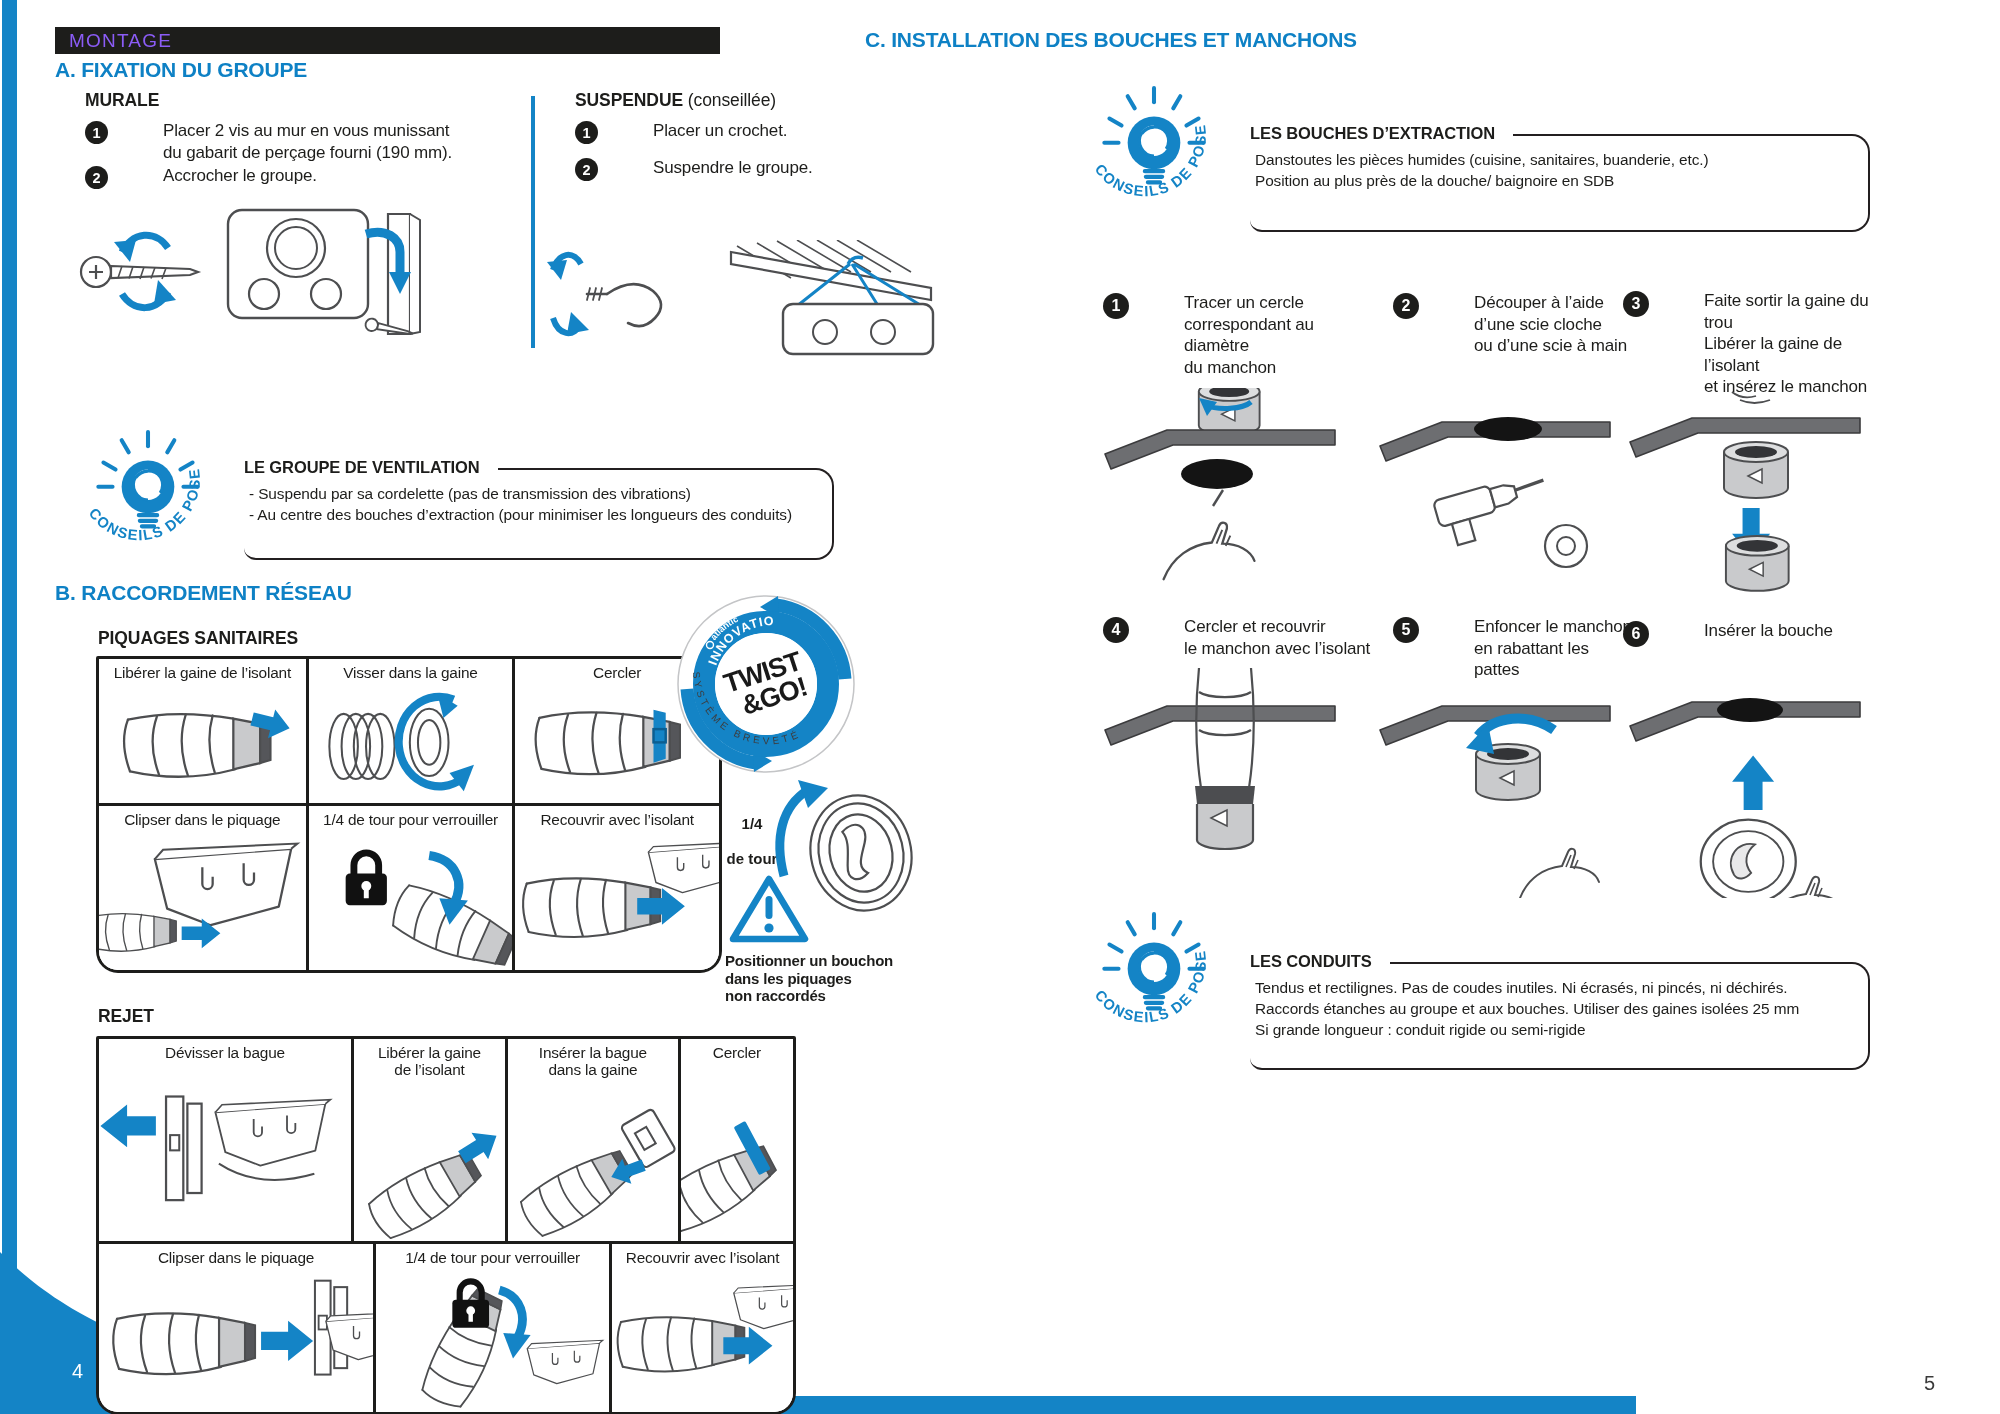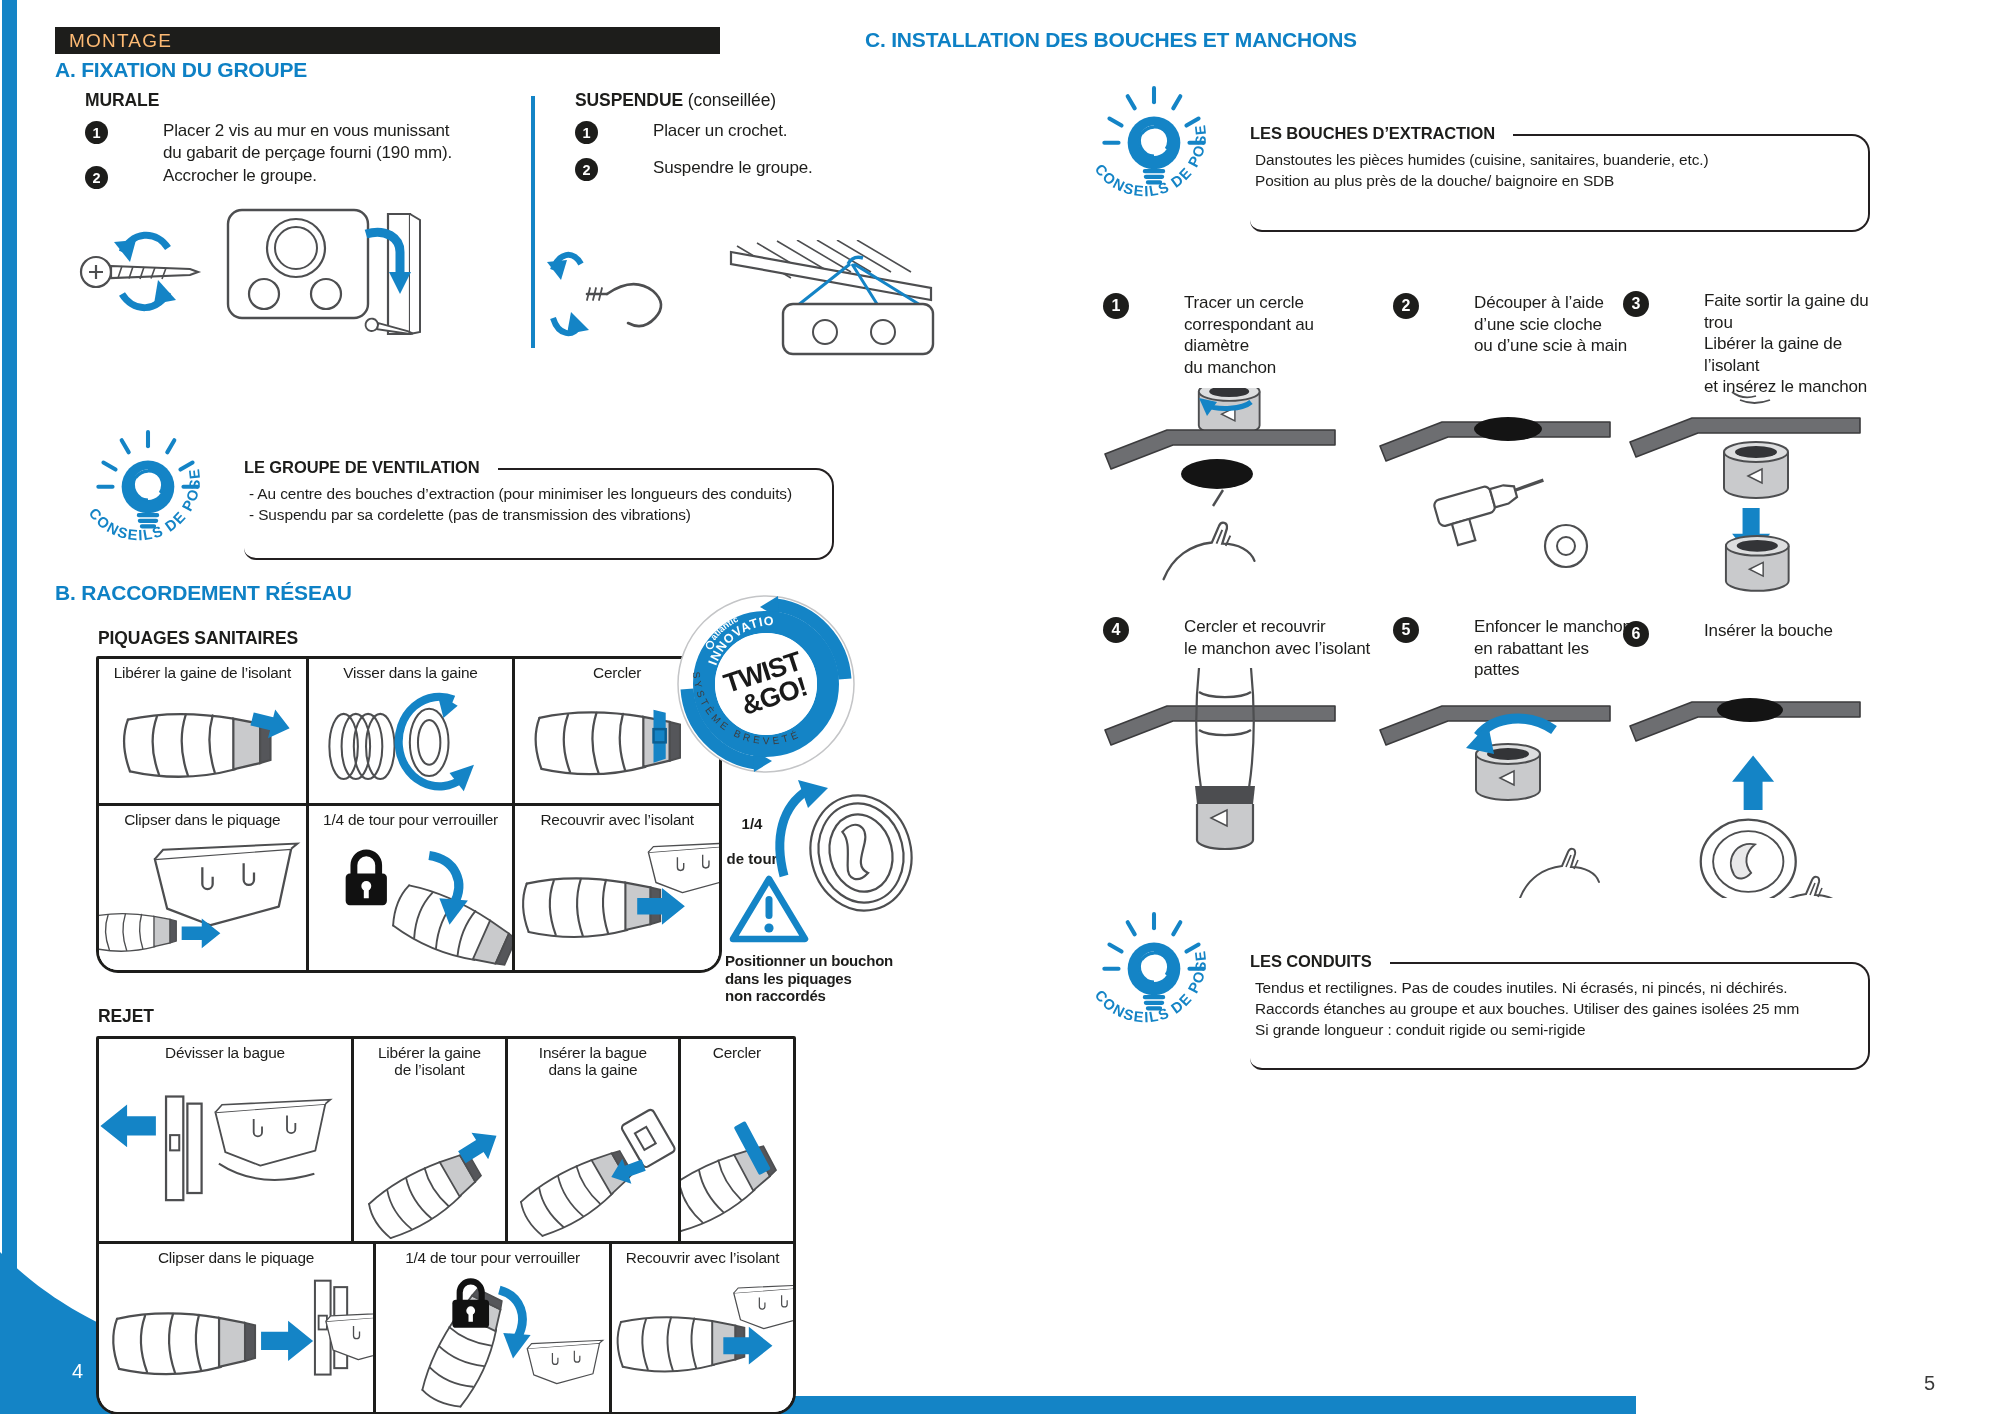--- a/index.html
+++ b/index.html
@@ -1,19 +1,19 @@
 <!DOCTYPE html>
 <html><head>
 <meta charset="utf-8">
 <style>
   html,body{margin:0;padding:0;background:#ffffff;}
   #canvas{position:relative;width:2000px;height:1414px;background:#fff;overflow:hidden;
           font-family:"Liberation Sans",sans-serif;color:#1d1d1b;}
   .abs{position:absolute;}
-  .banner{background:#1d1d1b;color:#fdba74;font-size:19px;letter-spacing:1.2px;
+  .banner{background:#1d1d1b;color:#8b5cf6;font-size:19px;letter-spacing:1.2px;
           display:flex;align-items:center;padding-left:14px;}
   .h1{color:#0e81c5;font-weight:bold;font-size:21px;letter-spacing:-0.2px;white-space:nowrap;}
   .h2{font-weight:bold;font-size:17.5px;letter-spacing:-0.1px;white-space:nowrap;}
   .h2 .light{font-weight:normal;}
   .step{display:flex;gap:11px;align-items:flex-start;}
   .dot{width:23px;height:23px;border-radius:50%;background:#1d1d1b;color:#fff;font-size:14.5px;
        font-weight:bold;display:flex;align-items:center;justify-content:center;flex:none;margin-top:1px;}
   .dot.big{width:26px;height:26px;font-size:16px;}
   .stx{font-size:17px;line-height:1.27;white-space:pre-line;letter-spacing:-0.15px;margin-left:44px;}
   .tip{border:2.6px solid #231f20;border-left:none;border-radius:3px 18px 18px 12px;background:#fff;}
@@ -197,22 +197,22 @@
         </g>
         <circle cx="75" cy="62" r="26" fill="#1484c6"></circle>
         <circle cx="75" cy="60" r="15" fill="#fff"></circle>
         <path d="M75,45 a15,15 0 0 1 12,23 M75,75 a15,15 0 0 1 -12,-23 M63,53 a15,15 0 0 1 24,-1" stroke="#1484c6" stroke-width="3" fill="none"></path>
         <path d="M66,90 h18 M67,95.5 h16 M69,101 h12" stroke="#1484c6" stroke-width="4.2" stroke-linecap="round"></path>
         <text font-size="14.5" font-weight="bold" fill="#1484c6" letter-spacing="1.4"><textPath href="#cb0">CONSEILS DE POSE</textPath></text>
       </svg></div>
   <div class="abs tip" style="left:244px;top:468px;width:588px;height:88px;">
     <div class="tt">LE GROUPE DE VENTILATION</div>
     <div class="pad">
+      <div class="tl">- Suspendu par sa cordelette (pas de transmission des vibrations)</div>
       <div class="tl">- Au centre des bouches d’extraction (pour minimiser les longueurs des conduits)</div>
-      <div class="tl">- Suspendu par sa cordelette (pas de transmission des vibrations)</div>
     </div>
   </div>
 
   <div class="abs h1" style="left:55px;top:581px;">B. RACCORDEMENT RÉSEAU</div>
   <div class="abs h2" style="left:98px;top:628px;">PIQUAGES SANITAIRES</div>
 
   <div class="abs tbl" style="left:96px;top:656px;width:620px;">
     <div class="grow" style="grid-template-columns:1fr 1fr 1fr;height:144px;">
       <div class="cell">
         <div class="cap">Libérer la gaine de l’isolant</div>

